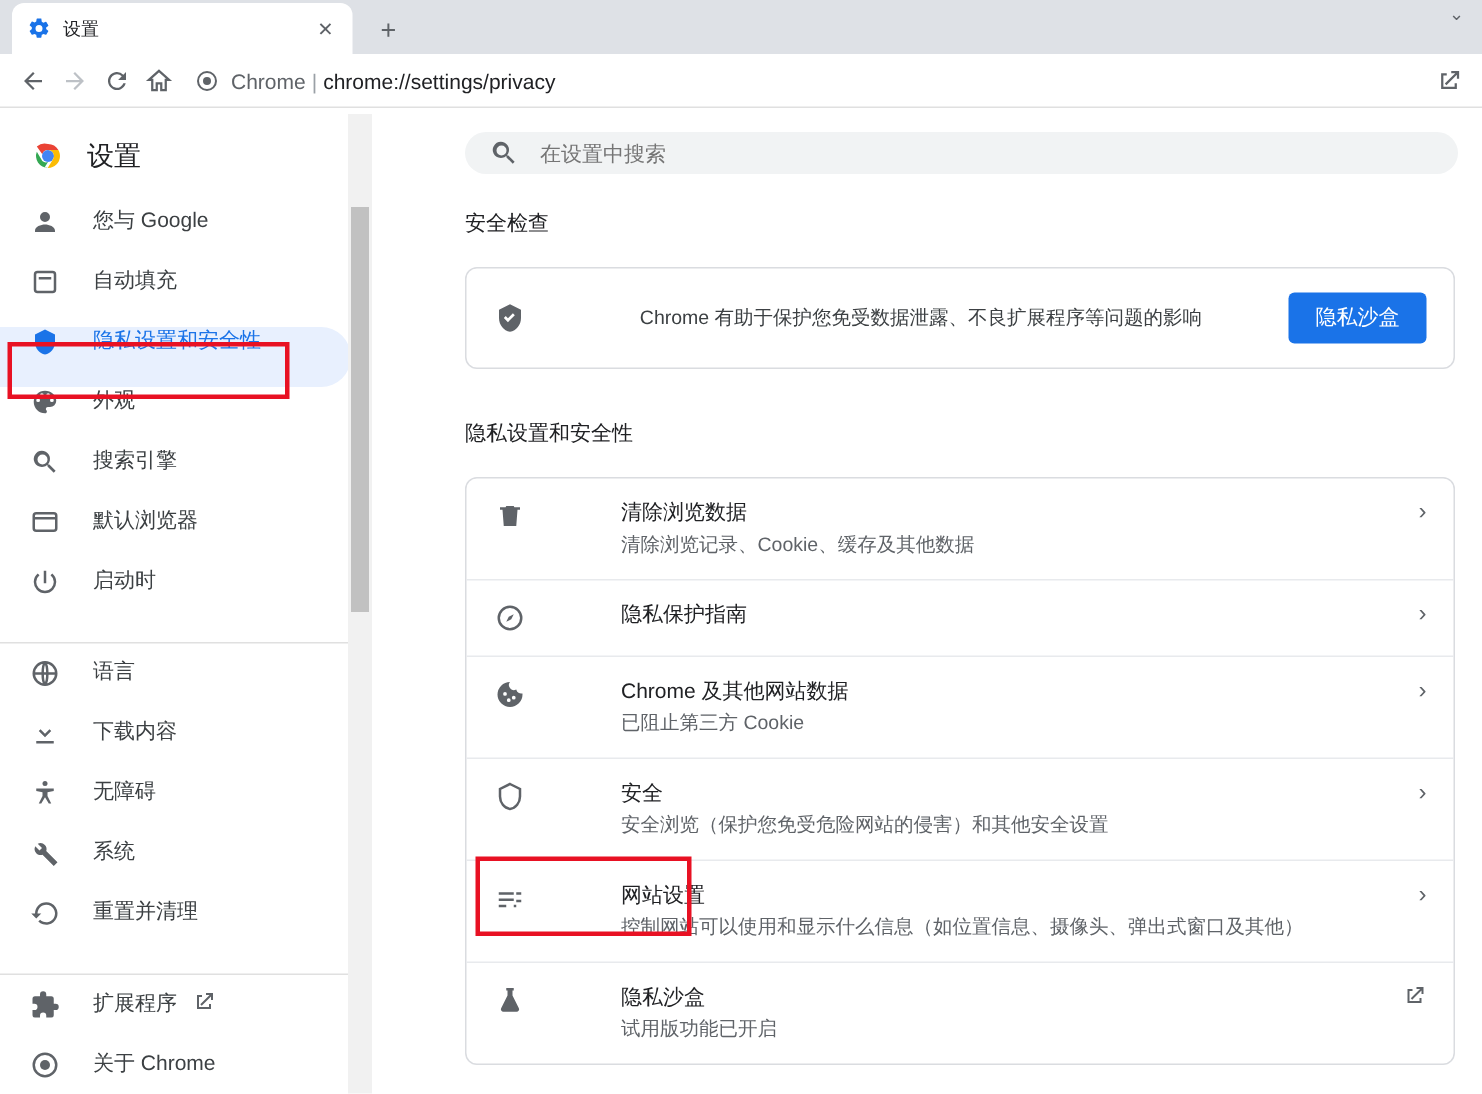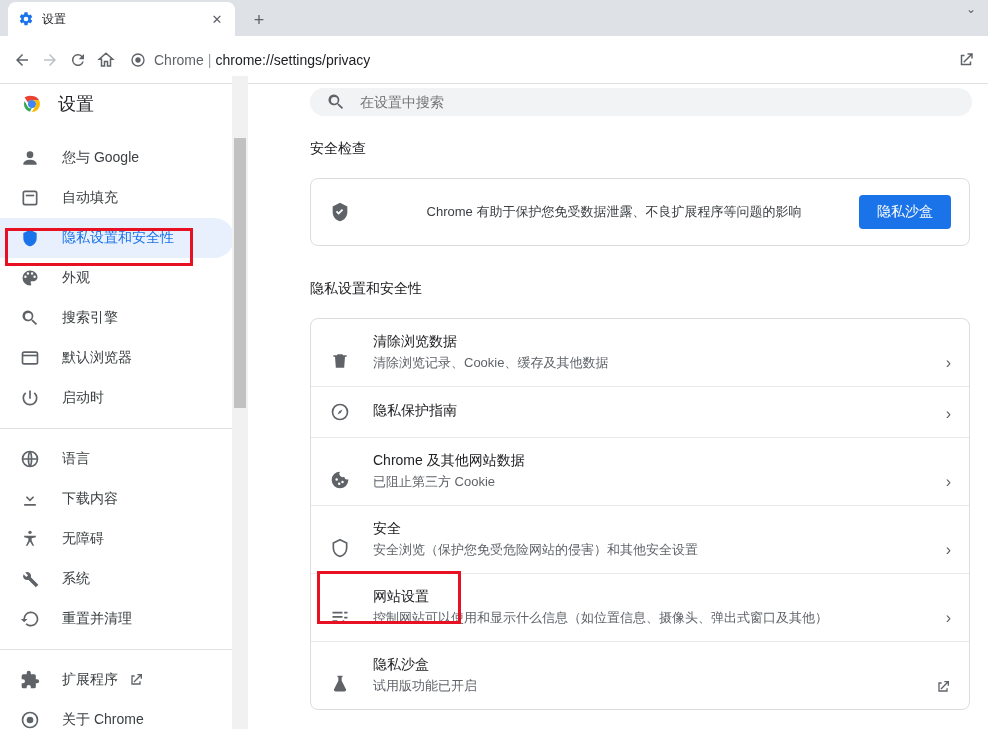--- a/index.html
+++ b/index.html
@@ -7,39 +7,39 @@
 
   
   .tabstrip { height: 36px; background: #dee1e6; display: flex; align-items: flex-end; position: relative; }
   .tab { background: #fff; height: 34px; width: 227px; margin-left: 8px; border-top-left-radius: 8px; border-top-right-radius: 8px; display: flex; align-items: center; padding: 0 10px; position: relative; }
   .tab .favicon { width: 16px; height: 16px; margin-right: 8px; }
   .tab .title { flex: 1; font-size: 12px; }
   .tab .close { width: 16px; height: 16px; display:flex;align-items:center;justify-content:center; font-size: 13px; color:#5f6368;}
   .newtab { width: 28px; height: 28px; display: flex; align-items: center; justify-content: center; margin-left: 10px; margin-bottom:2px; color:#5f6368; font-size: 18px; }
   .tabstrip .caret { position:absolute; right:12px; top:2px; font-size:12px; color:#5f6368;}
 
-  .toolbar { height: 48px; background: #fff; border-bottom: 1px solid #e0e0e0; display: flex; align-items: center; padding: 0 8px; }
+  .toolbar { height: 36px; background: #fff; border-bottom: 1px solid #e0e0e0; display: flex; align-items: center; padding: 0 8px; }
   .toolbar .navbtn { width: 28px; height: 28px; display:flex; align-items:center; justify-content:center; color:#5f6368; }
   .toolbar .navbtn.disabled { color:#bdc1c6; }
   .omnibox { flex:1; display:flex; align-items:center; margin: 0 8px; height: 30px; }
   .omnibox .secure { width:20px; height:20px; display:flex;align-items:center;justify-content:center; margin-right:6px; }
   .omnibox .origin { color:#5f6368; font-size:14px; }
   .omnibox .sep { color:#9aa0a6; margin:0 4px; font-size:14px;}
   .omnibox .path { color:#202124; font-size:14px;}
   .toolbar .share { width:28px;height:28px;display:flex;align-items:center;justify-content:center;color:#5f6368;}
 
   
   .page { position:absolute; top:76px; left:0; right:0; bottom:0; display:flex; }
   .leftcol { width: 248px; position:relative; }
   .sidebar-header { height: 56px; display:flex; align-items:center; padding: 0 20px; }
   .sidebar-header .logo { width:24px;height:24px;margin-right:14px; }
   .sidebar-header .label { font-size: 18px; color:#202124; }
   .menu { padding: 6px 0; }
   .menu .group-sep { height:1px; background:#e0e0e0; margin: 10px 0; }
-  .menu-item { height: 40px; display:flex; align-items:center; padding: 0 20px; font-size:14px; color:#3c4043; cursor:pointer; border-top-right-radius:20px; border-bottom-right-radius:20px; margin-right:14px; position:relative;}
+  .menu-item { height: 40px; display:flex; padding: 0 20px; font-size:14px; color:#3c4043; cursor:pointer; border-top-right-radius:20px; border-bottom-right-radius:20px; margin-right:14px; position:relative;}
   .menu-item .mi-icon { width:20px; height:20px; margin-right:22px; display:flex;align-items:center;justify-content:center; color:#5f6368;}
   .menu-item.active { background:#e8f0fe; color:#1a73e8; }
   .menu-item.active .mi-icon { color:#1a73e8; }
   .menu-item .ext-icon { margin-left:10px; color:#5f6368; }
   .hl-red-1 { position:absolute; left:5px; top:152px; width:188px; height:38px; border:3px solid #e81123; pointer-events:none; }
 
   .scroll-divider { position:absolute; left:232px; top:0; bottom:0; width:16px; background:#f1f1f1; }
   .scroll-thumb { position:absolute; left:2px; top:62px; width:12px; height:270px; background:#c1c1c1; border-radius:0; }
 
   .main { flex:1; padding-right:8px; overflow:hidden; }
@@ -50,21 +50,21 @@
   .section { margin-left:62px; margin-right:10px; }
   .section-title { font-size: 14px; color:#202124; margin: 0 0 20px 0; }
   .card { border:1px solid #dadce0; border-radius:8px; background:#fff; }
   .check-row { display:flex; align-items:center; padding: 16px 18px; }
   .check-row .shield { width:22px;height:22px;margin-right:18px; color:#5f6368; display:flex;align-items:center;justify-content:center;}
   .check-row .msg { flex:1; font-size:13px; color:#3c4043;text-align:center; }
   .primary-btn { background:#1a73e8; color:#fff; border:none; border-radius:4px; padding: 8px 18px; font-size:14px; cursor:pointer; }
 
   .section2 { margin-top: 34px; }
   .list-card { border:1px solid #dadce0; border-radius:8px; }
-  .row { display:flex; align-items:flex-end; padding: 14px 18px; border-top:1px solid #e8eaed; cursor:pointer; position:relative;}
+  .row { display:flex; align-items:flex-start; padding: 14px 18px; border-top:1px solid #e8eaed; cursor:pointer; position:relative;gap:41px;}
   .row:first-child { border-top:none; }
   .row .r-icon { width:22px;height:22px;margin-right:22px;color:#5f6368; display:flex;align-items:center;justify-content:center;}
   .row .r-text { flex:1; }
   .row .r-title { font-size:14px; color:#202124; margin-bottom:3px; }
   .row .r-sub { font-size:13px; color:#5f6368; }
   .row .chev { color:#5f6368; font-size:16px; }
   .hl-red-2 { position:absolute; left:6px; top:-3px; width:144px; height:53px; border:3px solid #e81123; pointer-events:none; z-index:5; }
 
   svg { display:block; }
 </style>

